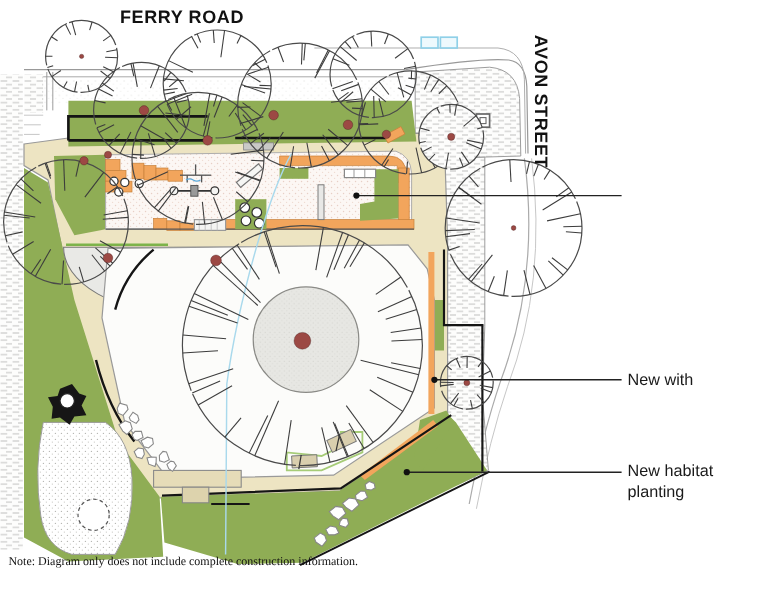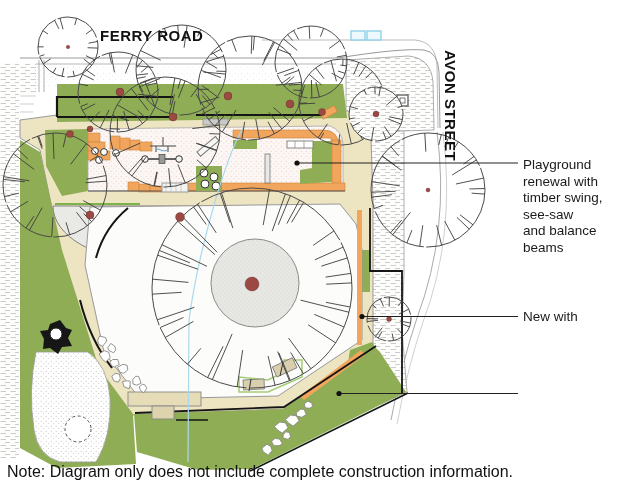--- a/index.html
+++ b/index.html
@@ -1,26 +1,26 @@
 <!DOCTYPE html>
 <html style="--lawn_green: #8fad55; --path_cream: #ede4c2; --play_orange: #f2a55c; --tree_dot_red: #9c4944; --water_blue: #a9d9ec; --shade_grey: #e7e7e3; --boundary_black: #151515;"><head>
 <meta charset="utf-8">
 <style>
   html,body{margin:0;padding:0;background:#fff;}
   #canvas{position:relative;width:640px;height:502px;overflow:hidden;background:#fff;
           font-family:"Liberation Sans",sans-serif;color:#1a1a1a;}
   #plan-svg{position:absolute;left:0;top:0;}
-  .street-label{position:absolute;font-weight:bold;font-size:15px;letter-spacing:.5px;color:#111;margin-top:21px;}
+  .street-label{position:absolute;font-weight:bold;font-size:15px;letter-spacing:.5px;color:#111;}
   #ferry-label{left:100px;top:6px;}
   #avon-label{left:442px;top:29px;writing-mode:vertical-rl;}
   .annot{position:absolute;font-size:13.5px;line-height:16.5px;white-space:pre-line;color:#1a1a1a;}
   #annot-playground{left:523px;top:157px;width:110px;}
   #annot-newpath{left:523px;top:309px;width:110px;}
   #annot-habitat{left:523px;top:385px;width:110px;}
-  #note-label{position:absolute;left:7px;top:463px;font-size:16px;color:#111;}
+  #note-label{position:absolute;left:7px;top:463px;font-size:10px;color:#111;font-family:Liberation Serif, serif;}
 </style>
 </head>
 <body>
 
 <div id="canvas">
 
 <svg id="plan-svg" width="640" height="502" viewBox="0 0 640 502">
   <defs>
     <pattern id="hatch" width="10" height="6" patternUnits="userSpaceOnUse">
       <rect width="10" height="6" fill="#fdfdfc"></rect>
@@ -513,21 +513,17 @@
         <circle cx="297" cy="163" r="2.6" fill="#111" stroke="none"></circle>
     <line x1="362" y1="316.5" x2="518" y2="316.5"></line>
         <circle cx="362" cy="316.5" r="2.6" fill="#111" stroke="none"></circle>
     <line x1="339" y1="393.5" x2="518" y2="393.5"></line>
         <circle cx="339" cy="393.5" r="2.6" fill="#111" stroke="none"></circle>
   </g>
 </svg>
 
 <div class="street-label" id="ferry-label">FERRY ROAD</div>
 <div class="street-label" id="avon-label">AVON STREET</div>
-<div class="annot" id="annot-playground">Playground
-renewal with
-timber swing,
-see-saw
-and balance
-beams</div>
 <div class="annot" id="annot-newpath">New with</div>
+<div class="annot" id="annot-habitat">New habitat
+planting</div>
 <div id="note-label">Note: Diagram only does not include complete construction information.</div>
 </div>
 
 </body></html>

